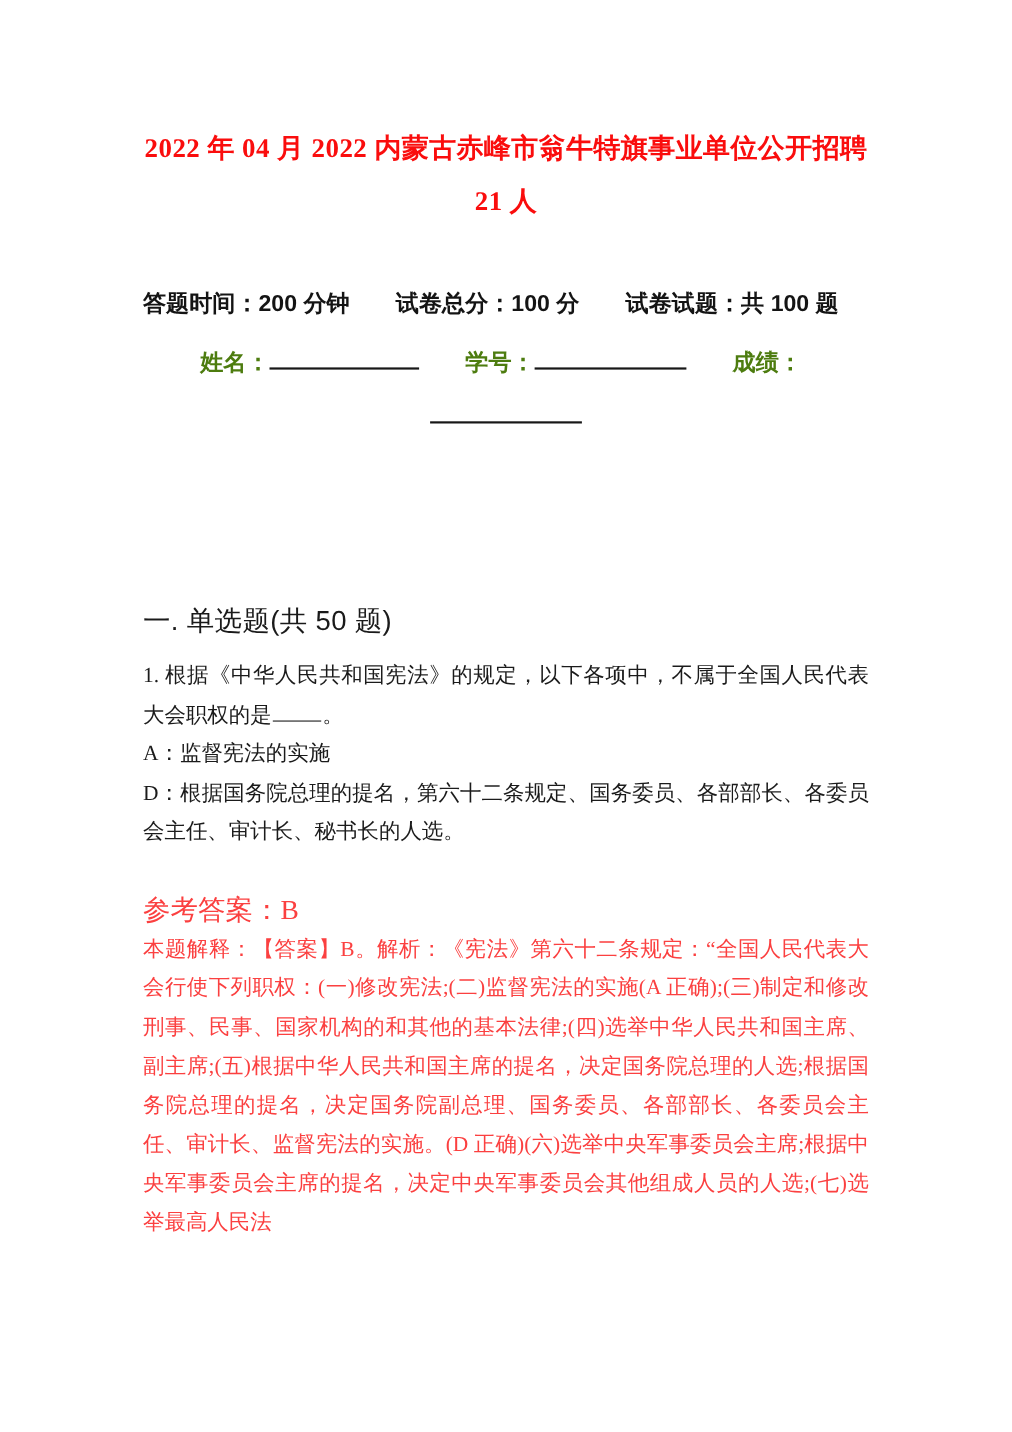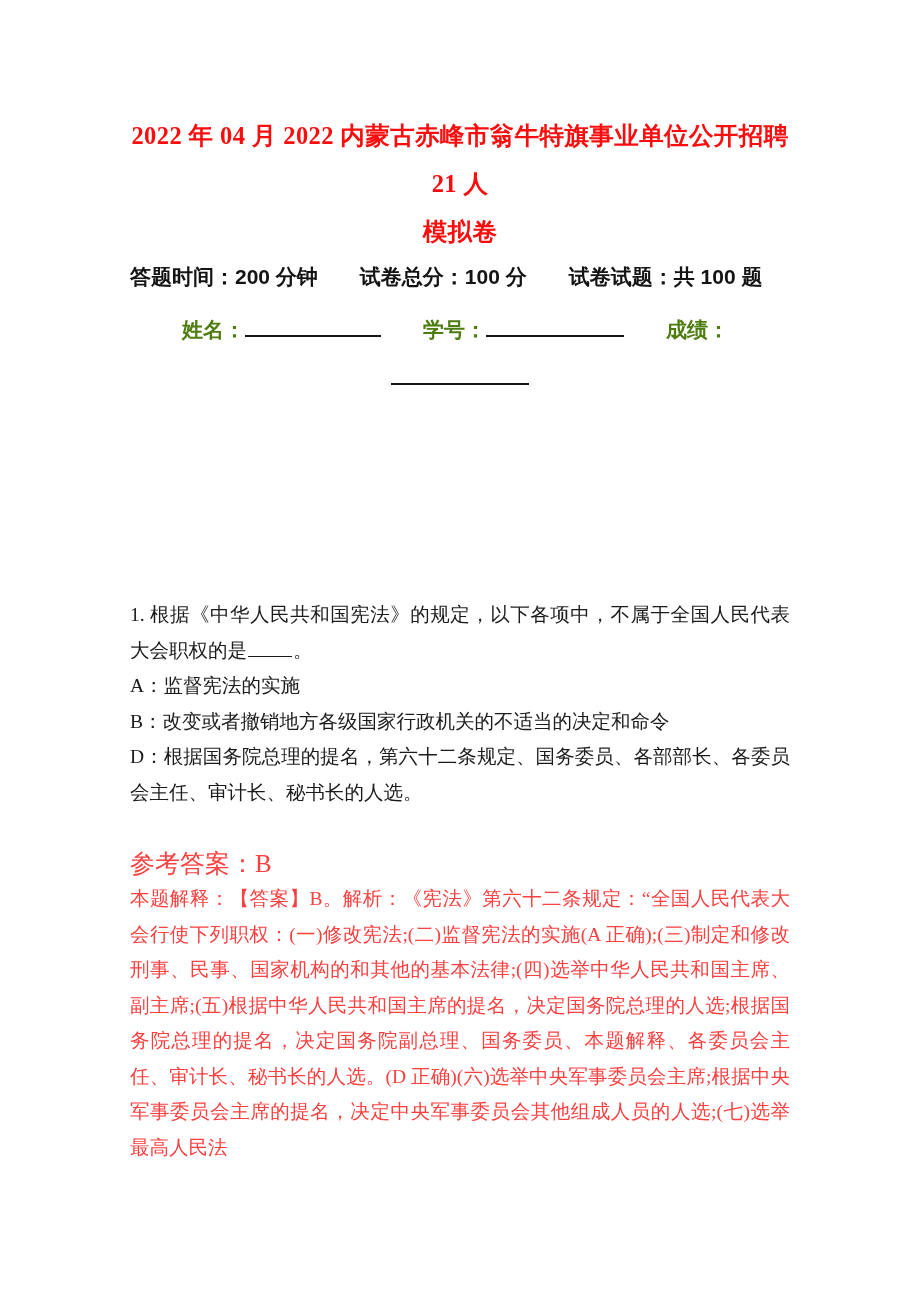--- a/index.html
+++ b/index.html
@@ -141,41 +141,40 @@
     margin: 0 1px;
   }
 </style>
 </head>
 <body>
 
 <div class="page">
 
   <div class="doc-title">
     <div>2022 年 04 月 2022 内蒙古赤峰市翁牛特旗事业单位公开招聘 21 人</div>
-    <div>模拟卷</div>
   </div>
 
   <div class="exam-info">答题时间：200 分钟　　试卷总分：100 分　　试卷试题：共 100 题</div>
 
   <div class="exam-identity"><span class="pad-left"></span><span>姓名：</span><span class="rule name-rule"></span><span>　　</span><span>学号：</span><span class="rule id-rule"></span><span>　　</span><span>成绩：</span></div>
 
   <div class="score-rule-wrap">
     <span class="rule score-rule"></span>
   </div>
 
+  <div class="section-heading">一. 单选题(共 50 题)</div>
 
   <div class="qa-block">
 
     <p class="q-line q-stem"><span>1. 根据《中华人民共和国宪法》的规定，以下各项中，不属于全国人民代表大会职权的是</span><span class="blank-inline"></span><span>。</span></p>
 
     <p class="q-line q-option">A：监督宪法的实施</p>
-    <p class="q-line q-option">B：改变或者撤销地方各级国家行政机关的不适当的决定和命令</p>
     <p class="q-line q-option">D：根据国务院总理的提名，第六十二条规定、国务委员、各部部长、各委员会主任、审计长、秘书长的人选。</p>
 
     <div class="spacer-line"></div>
 
     <p class="answer-line"><span>参考答案：</span><span>B</span></p>
 
-    <p class="explain-line">本题解释：【答案】B。解析：《宪法》第六十二条规定：“全国人民代表大会行使下列职权：(一)修改宪法;(二)监督宪法的实施(A 正确);(三)制定和修改刑事、民事、国家机构的和其他的基本法律;(四)选举中华人民共和国主席、副主席;(五)根据中华人民共和国主席的提名，决定国务院总理的人选;根据国务院总理的提名，决定国务院副总理、国务委员、本题解释、各委员会主任、审计长、秘书长的人选。(D 正确)(六)选举中央军事委员会主席;根据中央军事委员会主席的提名，决定中央军事委员会其他组成人员的人选;(七)选举最高人民法</p>
+    <p class="explain-line">本题解释：【答案】B。解析：《宪法》第六十二条规定：“全国人民代表大会行使下列职权：(一)修改宪法;(二)监督宪法的实施(A 正确);(三)制定和修改刑事、民事、国家机构的和其他的基本法律;(四)选举中华人民共和国主席、副主席;(五)根据中华人民共和国主席的提名，决定国务院总理的人选;根据国务院总理的提名，决定国务院副总理、国务委员、各部部长、各委员会主任、审计长、监督宪法的实施。(D 正确)(六)选举中央军事委员会主席;根据中央军事委员会主席的提名，决定中央军事委员会其他组成人员的人选;(七)选举最高人民法</p>
 
   </div>
 
 </div>
 
 </body></html>

